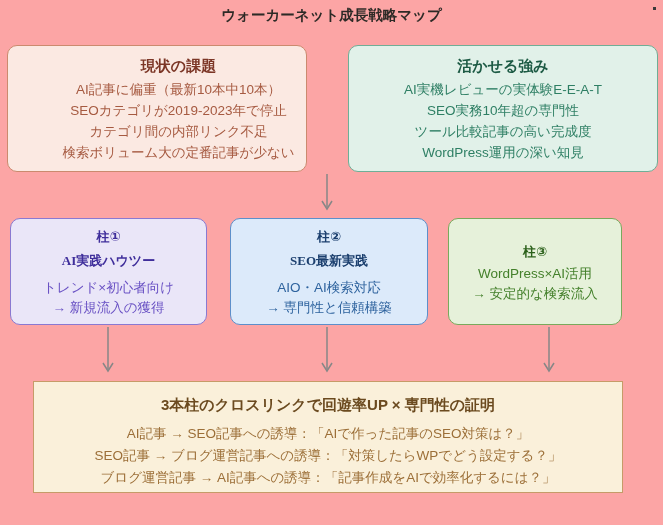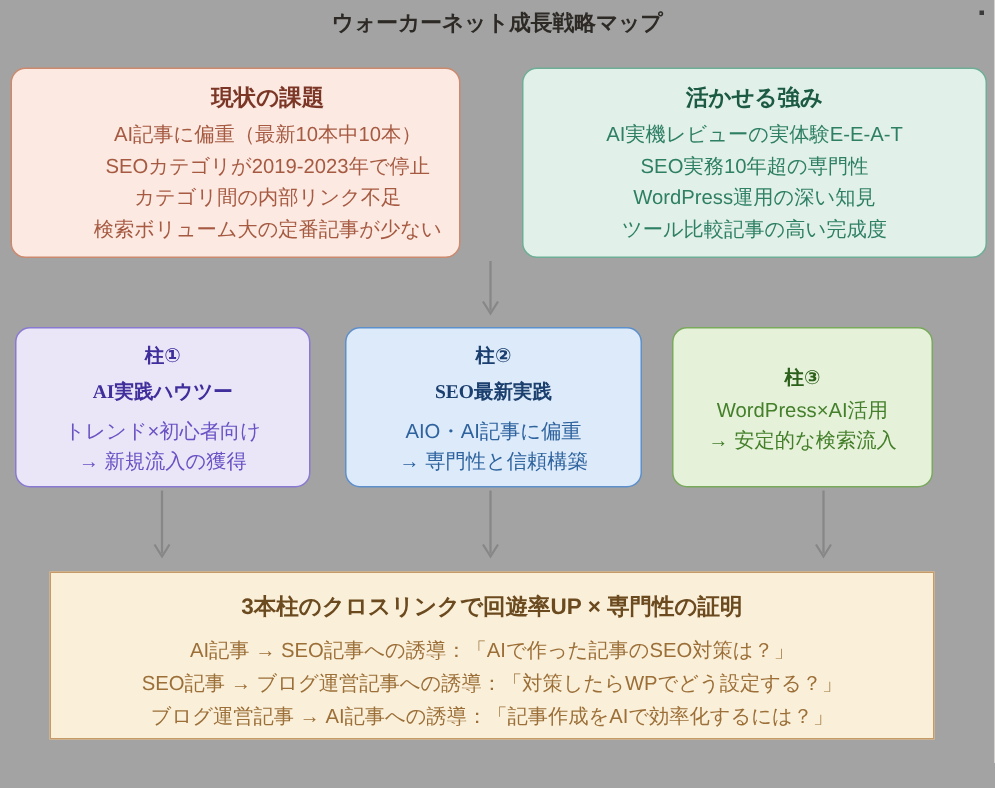--- a/index.html
+++ b/index.html
@@ -4,21 +4,21 @@
 <style>
   html, body {
     margin: 0;
     padding: 0;
     background: #f9f6ef;
   }
   .canvas {
     position: relative;
     width: 663px;
     height: 525px;
-    background: #a3a3a3;
+    background: #fca5a5;
     font-family: "Liberation Sans", "DejaVu Sans", sans-serif;
     overflow: hidden;
   }
   .diagram-title {
     position: absolute;
     top: 6px;
     left: 0;
     width: 100%;
     text-align: center;
     font-size: 14.5px;
@@ -143,35 +143,35 @@
     <div class="node-line">AI記事に偏重（最新10本中10本）</div>
     <div class="node-line">SEOカテゴリが2019-2023年で停止</div>
     <div class="node-line">カテゴリ間の内部リンク不足</div>
     <div class="node-line">検索ボリューム大の定番記事が少ない</div>
   </div>
 
   <div class="node node-strengths">
     <div class="node-title">活かせる強み</div>
     <div class="node-line">AI実機レビューの実体験E-E-A-T</div>
     <div class="node-line">SEO実務10年超の専門性</div>
+    <div class="node-line">ツール比較記事の高い完成度</div>
     <div class="node-line">WordPress運用の深い知見</div>
-    <div class="node-line">ツール比較記事の高い完成度</div>
   </div>
 
   <div class="node pillar node-pillar1">
     <div class="pillar-label">柱①</div>
     <div class="pillar-title">AI実践ハウツー</div>
     <div class="node-line">トレンド×初心者向け</div>
     <div class="node-line">→ 新規流入の獲得</div>
   </div>
 
   <div class="node pillar node-pillar2">
     <div class="pillar-label">柱②</div>
     <div class="pillar-title">SEO最新実践</div>
-    <div class="node-line">AIO・AI記事に偏重</div>
+    <div class="node-line">AIO・AI検索対応</div>
     <div class="node-line">→ 専門性と信頼構築</div>
   </div>
 
   <div class="node pillar node-pillar3">
     <div class="pillar-label">柱③</div>
     <div class="node-line">WordPress×AI活用</div>
     <div class="node-line">→ 安定的な検索流入</div>
   </div>
 
   <div class="node node-synergy">

